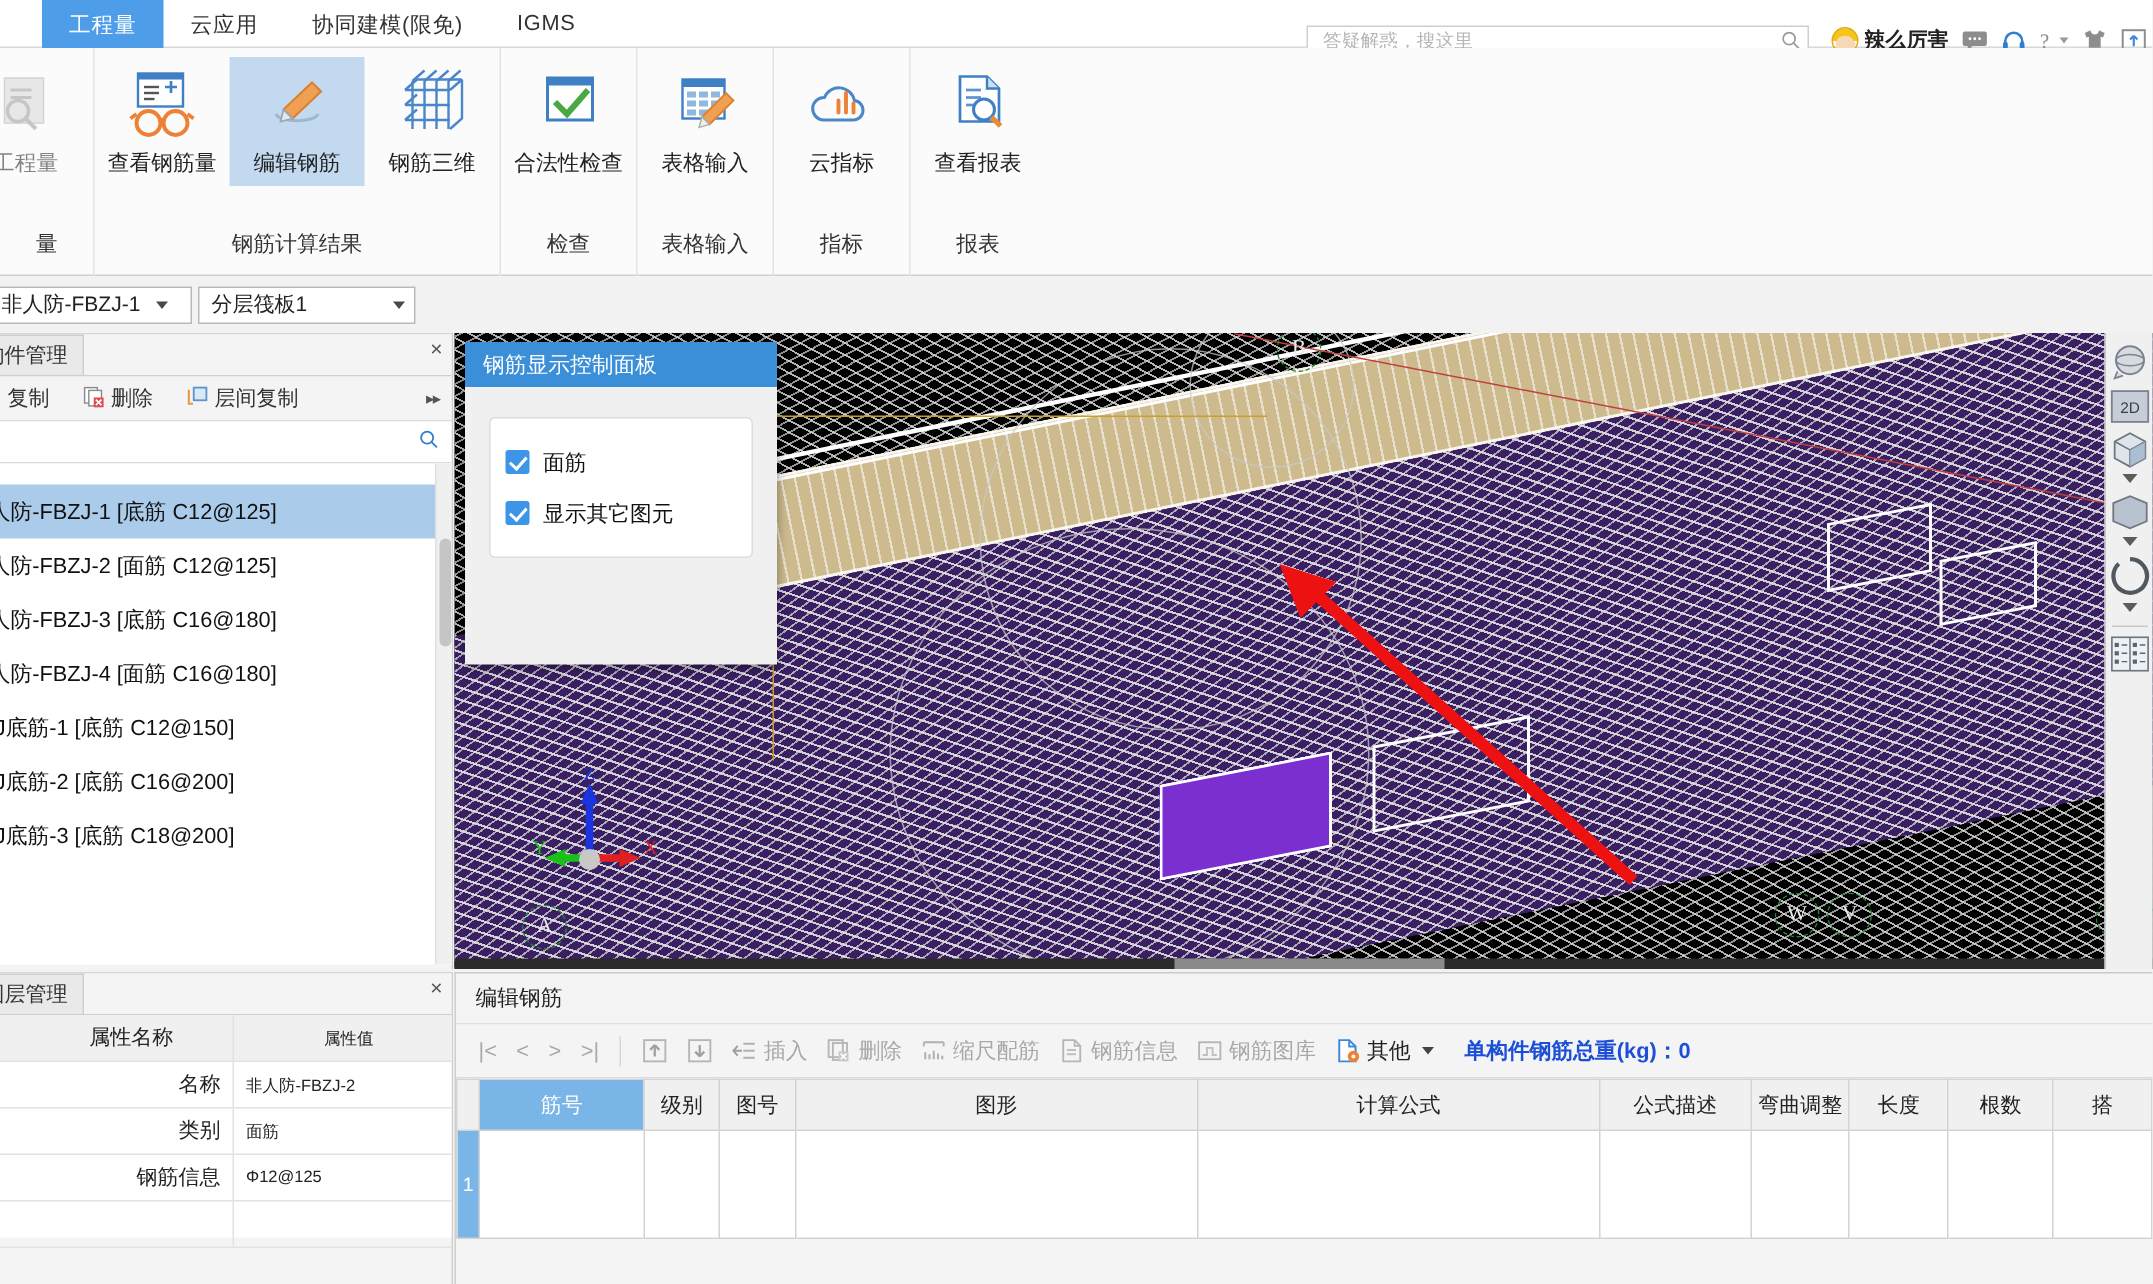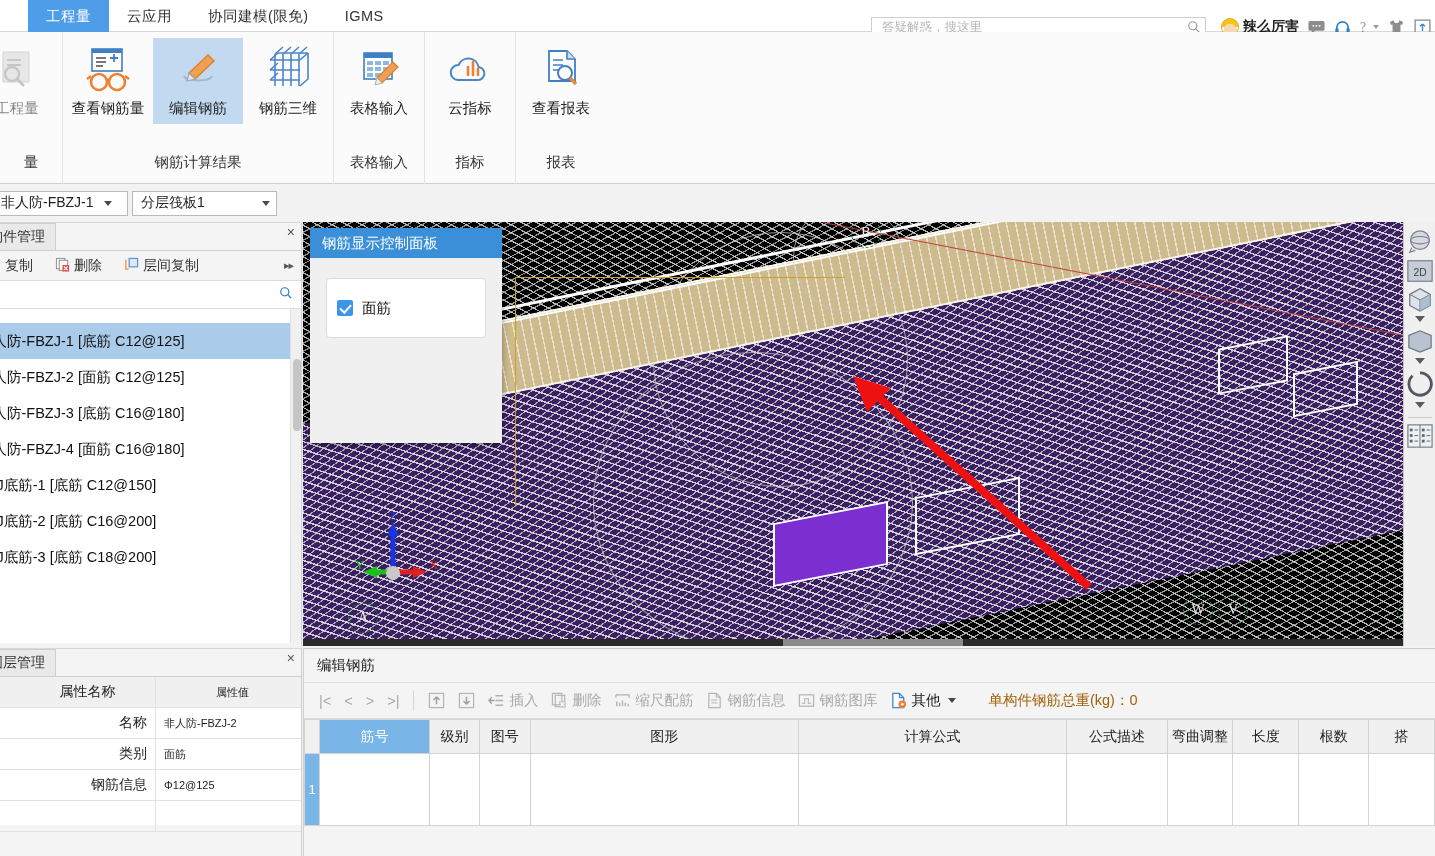--- a/index.html
+++ b/index.html
@@ -232,36 +232,36 @@
   }
   .eptool {
     height: 36px; display: flex; align-items: center; gap: 3px;
     padding: 0 10px; font-size: 14.5px; color: #a8a8a8;
     border-bottom: 1px solid #dcdcdc; background: #f4f4f4;
   }
   .navbtn { padding: 0 5px; color: #a9a9a9; cursor: default; }
   .vdiv { width: 1px; height: 20px; background: #d6d6d6; margin: 0 6px; }
   .etbtn { display: flex; align-items: center; gap: 4px; padding: 0 5px; cursor: default; white-space: nowrap; }
   .etbtn.on { color: #222; }
-  .total { margin-left: 24px; color: #a16207; white-space: nowrap; }
+  .total { margin-left: 12px; color: #1d4ed8; white-space: nowrap; font-weight: bold; }
 
   table.grid { width: 100%; border-collapse: collapse; table-layout: fixed; background: #fff; }
   table.grid th {
     background: #f0f0f0; border: 1px solid #d3d3d3; height: 34px;
     font-weight: normal; font-size: 14px; color: #222; padding: 0 2px;
     line-height: 15px;
   }
   table.grid th.selcol { background: #7ab5e8; color: #fff; }
   table.grid td { border: 1px solid #d3d3d3; height: 72px; }
   td.rowno { background: #7ab5e8; color: #fff; font-size: 13px; text-align: center; width: 14px; }
   td.active { border: 2px solid #5c5c5c; }
 
   
   #dialog {
-    position: absolute; left: 310px; top: 228px; width: 192px; height: 215px;
+    position: absolute; left: 310px; top: 228px; width: 208px; height: 215px;
     background: #f0f0f0; box-shadow: 0 2px 7px rgba(0,0,0,.4);
   }
   #dialog .dtitle {
     height: 30px; background: #3b8fd8; color: #fff; font-size: 14.5px;
     display: flex; align-items: center; padding-left: 12px;
   }
   #dialog .dbody { padding: 20px 16px; }
   .dgroup { background: #fff; border: 1px solid #dcdcdc; border-radius: 4px; padding: 12px 10px; }
   .crow { display: flex; align-items: center; gap: 9px; height: 34px; font-size: 14.5px; color: #111; }
   .cbox {
@@ -407,20 +407,35 @@
                   <path d="M21 8l8-7M29 8l8-7M13 8l8-7M37 8l8-7"></path>
                 </g>
               </svg>
             </span>
             <span class="rlabel">钢筋三维</span>
           </div>
         </div>
         <div class="gname">钢筋计算结果</div>
       </div>
 
+      <div class="rgroup">
+        <div class="ritems">
+          <div class="ritem">
+            <span class="glyph">
+              <svg viewBox="0 0 48 48" width="48" height="48">
+                <rect x="10" y="6" width="30" height="28" fill="#fff" stroke="#3f7fc4" stroke-width="2"></rect>
+                <rect x="10" y="6" width="30" height="5" fill="#3f7fc4"></rect>
+                <path d="M15 22l8 8 14-16" fill="none" stroke="#4aa843" stroke-width="4"></path>
+              </svg>
+            </span>
+            <span class="rlabel">合法性检查</span>
+          </div>
+        </div>
+        <div class="gname">检查</div>
+      </div>
 
       <div class="rgroup">
         <div class="ritems">
           <div class="ritem">
             <span class="glyph">
               <svg viewBox="0 0 48 48" width="48" height="48">
                 <rect x="9" y="7" width="28" height="26" fill="#fff" stroke="#3f7fc4" stroke-width="1.6"></rect>
                 <rect x="9" y="7" width="28" height="5" fill="#3f7fc4"></rect>
                 <g fill="#8fb8e0">
                   <rect x="12" y="15" width="6" height="4"></rect>
@@ -722,20 +737,24 @@
     </div>
   </div>
 
   <div id="dialog">
     <div class="dtitle">钢筋显示控制面板</div>
     <div class="dbody">
       <div class="dgroup">
         <div class="crow">
           <span class="cbox"></span>
           <span>面筋</span>
+        </div>
+        <div class="crow">
+          <span class="cbox"></span>
+          <span>显示其它图元</span>
         </div>
       </div>
     </div>
   </div>
 
   <div id="editpanel">
     <div class="eptitle">编辑钢筋</div>
 
     <div class="eptool">
       <span class="navbtn">|&lt;</span>

